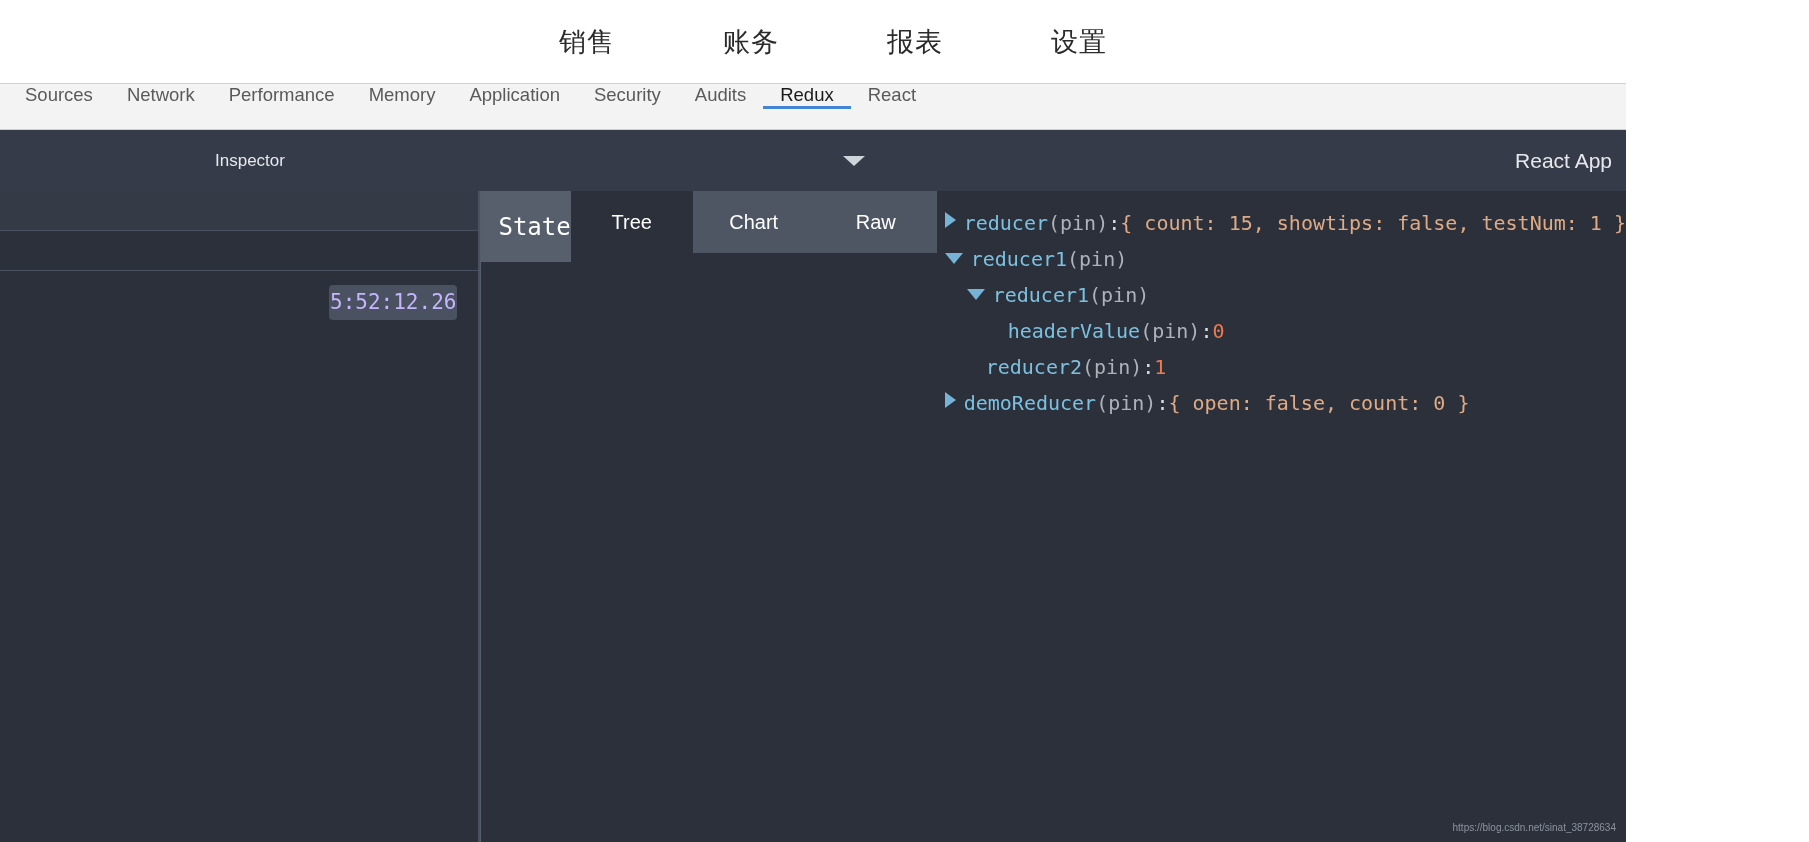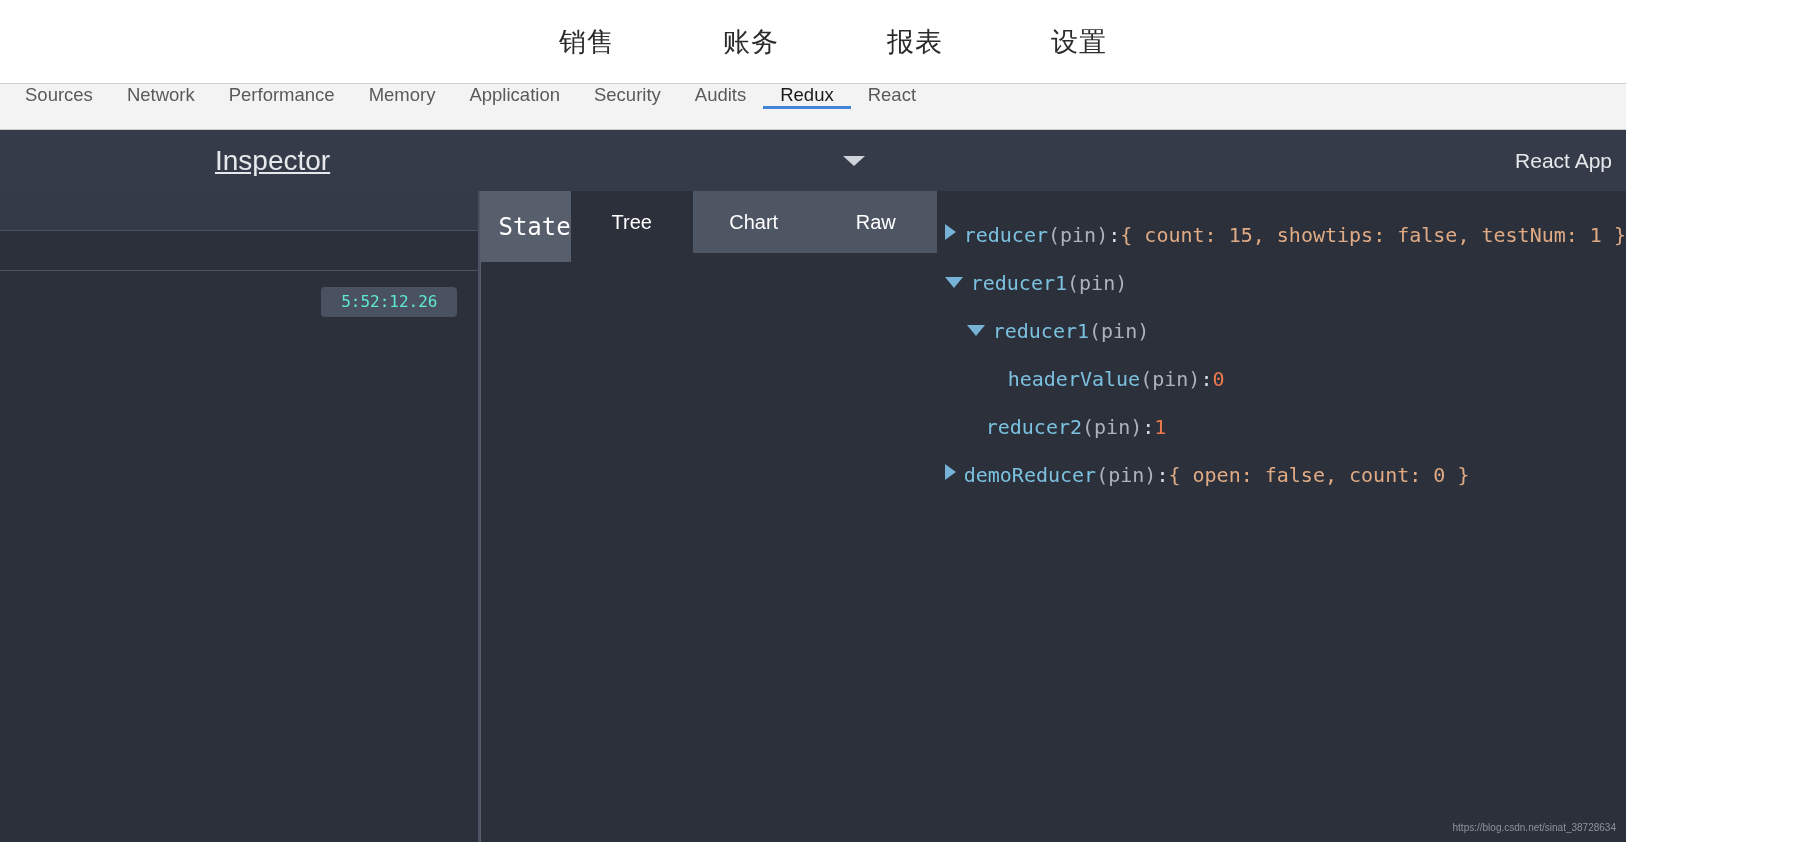--- a/index.html
+++ b/index.html
@@ -56,25 +56,24 @@
 
   
   .inspector-bar {
     height: 61px;
     background: #353b48;
     display: flex;
     align-items: center;
     position: relative;
   }
   .inspector-title {
-    font-size: 28px;
+    font-size: 17px;
     color: #e6e8ec;
     margin-left: 215px;
     white-space: nowrap;
-    text-decoration: underline;
   }
   .inspector-caret {
     position: absolute;
     left: 843px;
     top: 50%;
     transform: translateY(-50%);
     width: 0; height: 0;
     border-left: 11px solid transparent;
     border-right: 11px solid transparent;
     border-top: 10px solid #cfd3da;
@@ -110,24 +109,24 @@
   .action-row.alt { background: #2b303b; }
   .ts-row {
     height: 62px;
     display: flex;
     align-items: center;
     justify-content: flex-end;
     padding-right: 21px;
   }
   .ts-badge {
     background: #4a5160;
-    color: #5eead4;
+    color: #c4b5fd;
     font-family: "DejaVu Sans Mono", monospace;
-    font-size: 16px;
-    padding: 5px 20px 6px;
+    font-size: 21px;
+    padding: 5px 1px 6px;
     border-radius: 4px;
     white-space: nowrap;
   }
 
   
   .right-pane {
     flex: 1;
     display: flex;
     flex-direction: row;
     background: #2b303b;
@@ -165,21 +164,21 @@
 
   .tree {
     flex: 1;
     padding: 14px 0 0 8px;
     font-family: "DejaVu Sans Mono", monospace;
     font-size: 20px;
     line-height: 36px;
     position: relative;
     overflow: hidden;
   }
-  .tree-row { display: flex; align-items: baseline; white-space: nowrap; margin-top: 12px; }
+  .tree-row { display: flex; align-items: baseline; white-space: nowrap; }
   .arrow {
     display: inline-block;
     width: 0; height: 0;
     margin-right: 8px;
     cursor: pointer;
     position: relative;
     top: -2px;
   }
   .arrow.collapsed {
     border-top: 8px solid transparent;

